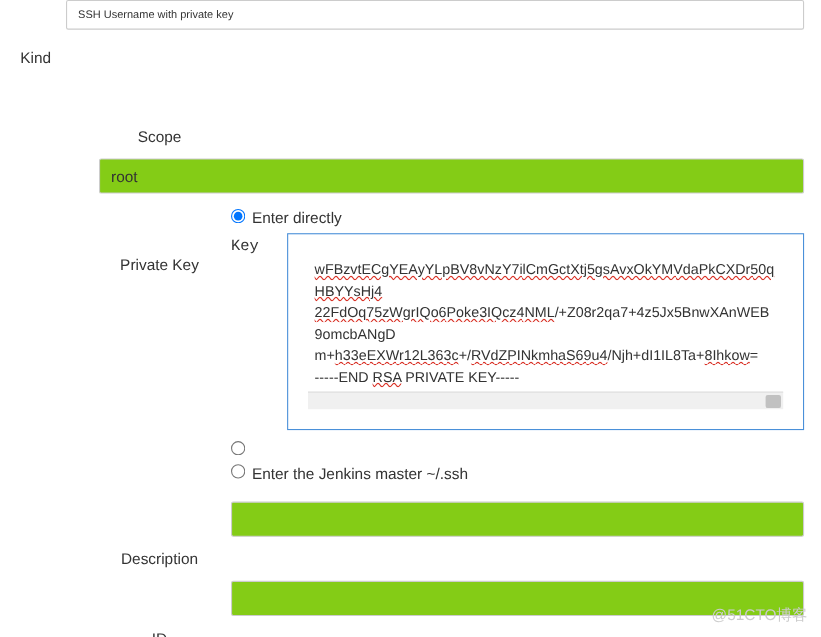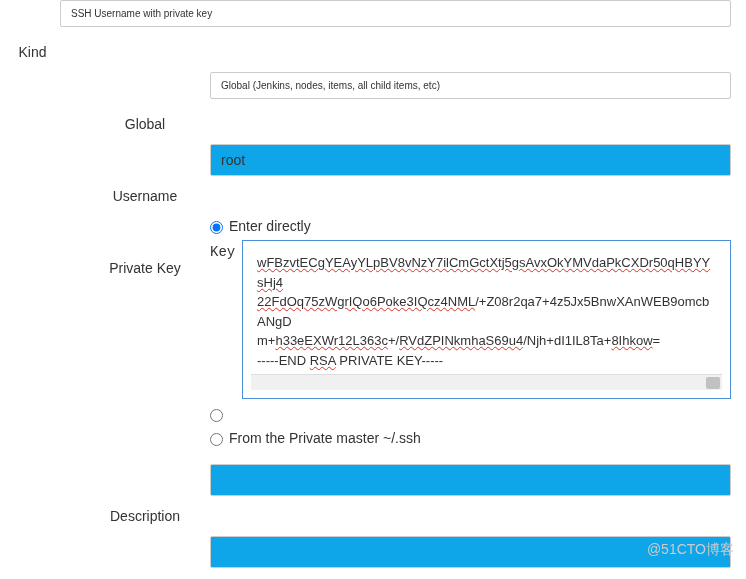--- a/index.html
+++ b/index.html
@@ -48,30 +48,30 @@
       font-size: 10px;
       background: #fff;
       color: #333;
       border-radius: 2px;
     }
     .text-input {
       width: 100%;
       border: 1px solid #ccc;
       padding: 7px 10px;
       font-size: 14px;
-      background: #0ea5e9;
+      background: #84cc16;
       color: #333;
       border-radius: 2px;
     }
     .indented {
       padding-left: 75px;
     }
     .radio-row {
       display: flex;
-      align-items: flex-end;
+      align-items: flex-start;
       margin-bottom: 6px;
       padding-top: 2px;
     }
     .radio-row input[type="radio"] {
       margin-right: 6px;
     }
     .radio-label {
       color: #333;
     }
     .key-section {
@@ -83,22 +83,23 @@
     .key-label {
       width: 32px;
       padding-top: 4px;
       color: #333;
       font-family: Liberation Mono, monospace;
     }
     .key-textarea-wrap {
       flex: 1;
       border: 1px solid #4a90d9;
       background: #fff;
-      padding: 8px;
+      padding: 18px;
       position: relative;
+      margin-left: 19px;
     }
     .spellcheck-line {
       text-decoration: underline;
       text-decoration-style: wavy;
       text-decoration-color: #d93025;
       text-decoration-thickness: 1px;
     }
     .key-content {
       padding: 4px 6px;
       font-size: 13px;
@@ -130,21 +131,21 @@
       font-size: 13px;
       font-weight: bold;
       cursor: pointer;
       border-radius: 2px;
       margin-left: 15px;
       margin-top: 25px;
       font-style: italic;
     }
     .watermark {
       position: absolute;
-      bottom: 20px;
+      bottom: 10px;
       right: 12px;
       color: #ccc;
       font-size: 14px;
     }
   </style>
 </head>
 <body>
 
 
 
@@ -153,28 +154,24 @@
   <div class="form-row">
     <div class="form-label top-label">Kind</div>
     <div class="form-input-wrap">
       <div class="dropdown">SSH Username with private key</div>
     </div>
   </div>
 
   <div class="indented">
 
     <div class="form-row">
-      <div class="form-label">Global</div>
-      <div class="form-input-wrap">
-        <div class="dropdown">Global (Jenkins, nodes, items, all child items, etc)</div>
-      </div>
-    </div>
-
-    <div class="form-row">
-      <div class="form-label">Username</div>
+      <div class="form-label">Scope</div>
+    </div>
+
+    <div class="form-row">
       <div class="form-input-wrap">
         <input type="text" class="text-input" value="root" style="">
       </div>
     </div>
 
     <div class="form-row">
       <div class="form-label">Private Key</div>
       <div class="form-input-wrap">
         <div class="radio-row">
           <input type="radio" name="pkey" checked="" style="">
@@ -192,21 +189,21 @@
             <div class="scrollbar-bottom">
               <div class="scrollbar-thumb"></div>
             </div>
           </div>
         </div>
         <div class="radio-row">
           <input type="radio" name="pkey" style="">
         </div>
         <div class="radio-row">
           <input type="radio" name="pkey" style="">
-          <span class="radio-label">From the Private master ~/.ssh</span>
+          <span class="radio-label">Enter the Jenkins master ~/.ssh</span>
         </div>
       </div>
     </div>
 
     <div class="form-row">
       <div class="form-label">Description</div>
       <div class="form-input-wrap">
         <input type="password" class="text-input" value="" style="">
       </div>
     </div>

